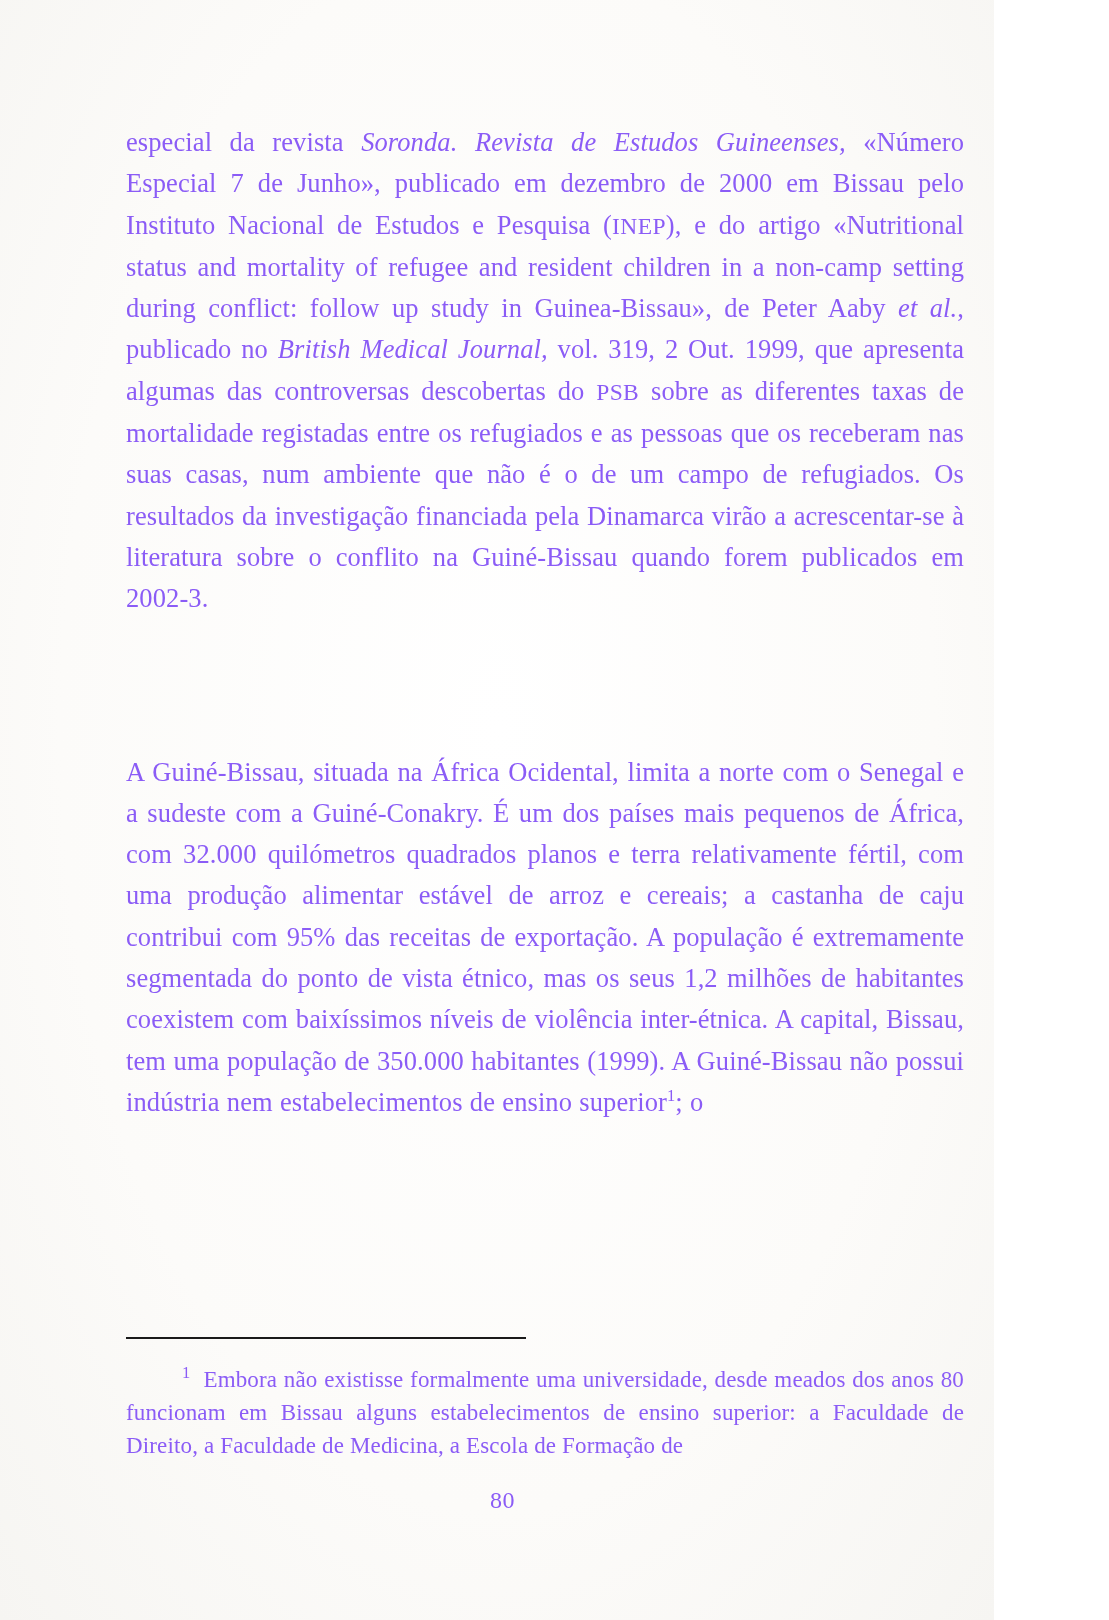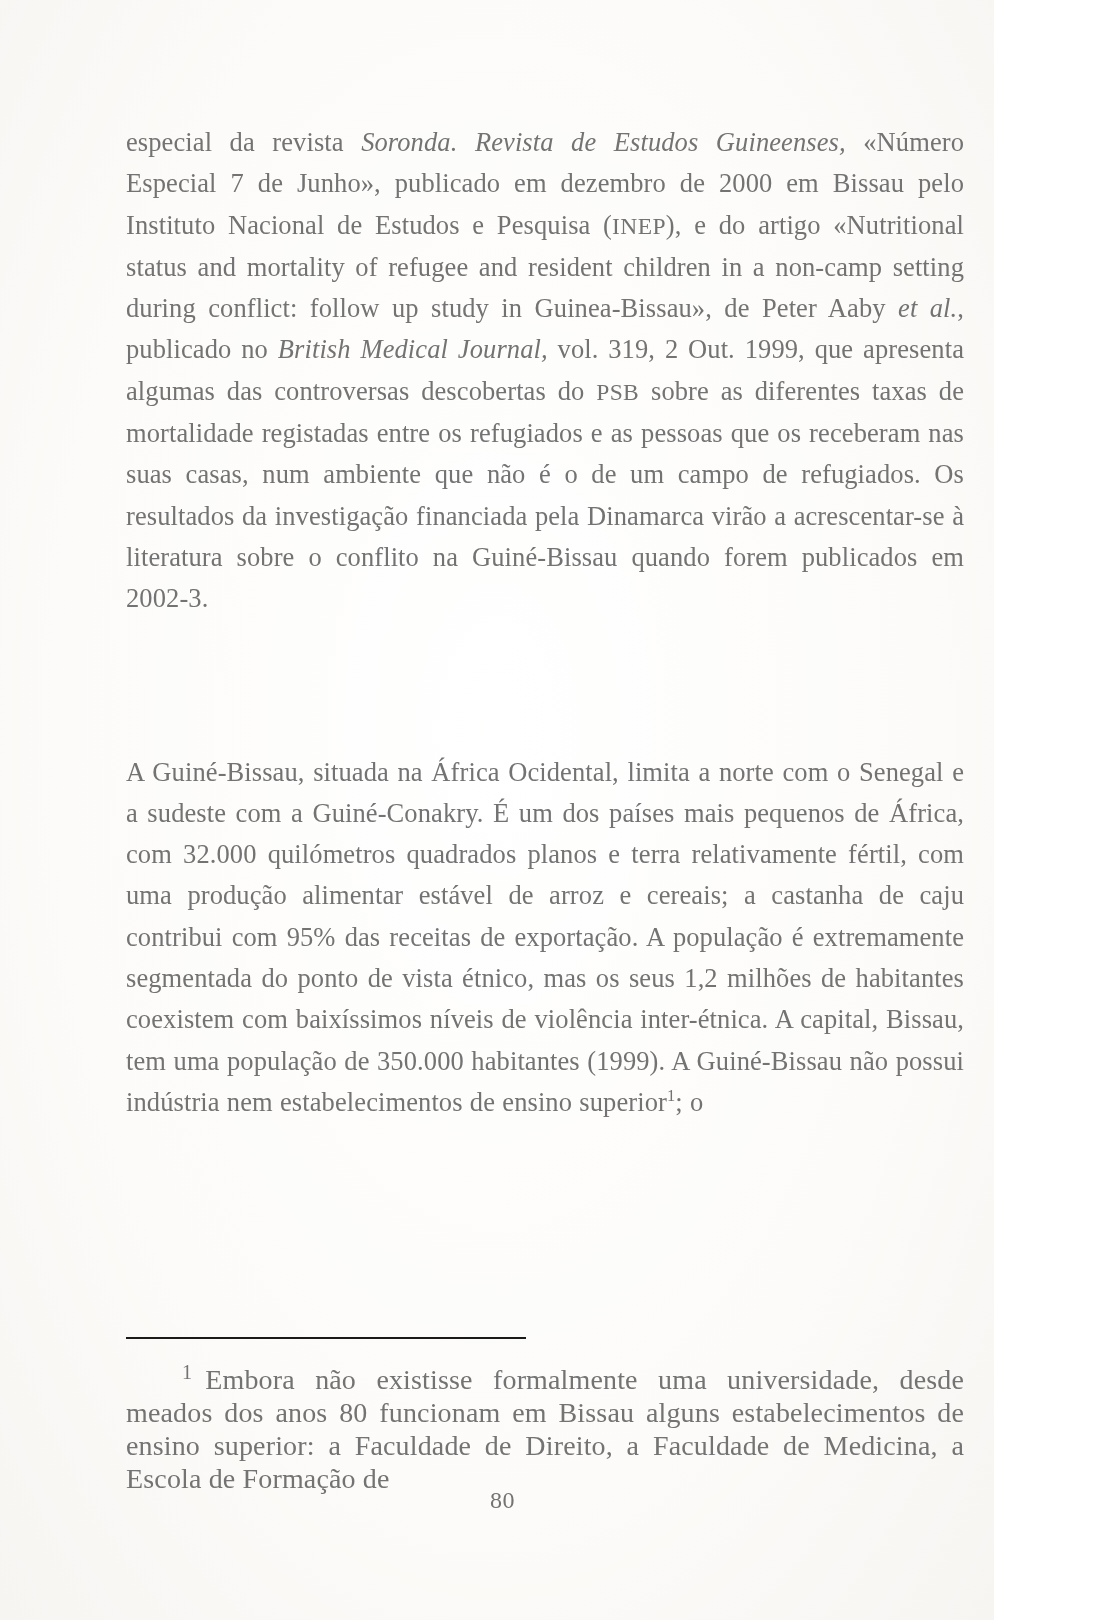--- a/index.html
+++ b/index.html
@@ -7,21 +7,21 @@
     padding: 0;
     background: #ffffff;
   }
   .page {
     position: relative;
     width: 994px;
     height: 1620px;
     background: #fdfdfc;
     overflow: hidden;
     font-family: "Liberation Serif", "DejaVu Serif", serif;
-    color: #737373;
+    color: #8b5cf6;
   }
 
   
   .paper-tint {
     position: absolute;
     inset: 0;
     background:
       radial-gradient(ellipse at 50% 45%, #ffffff 0%, #fcfbf9 62%, #f6f5f2 100%);
     pointer-events: none;
   }
@@ -74,21 +74,21 @@
   }
   .fn-rule {
     width: 400px;
     height: 2px;
     background: #1a1a1a;
     margin: 0 0 24px 0;
   }
   .footnote {
     margin: 0;
     text-align: justify;
-    font-size: 28px;
+    font-size: 23px;
     line-height: 33px;
     letter-spacing: 0.15px;
     text-indent: 56px;
   }
   .footnote .fnnum {
     font-size: 0.72em;
     vertical-align: super;
     line-height: 0;
     margin-right: 13px;
   }

